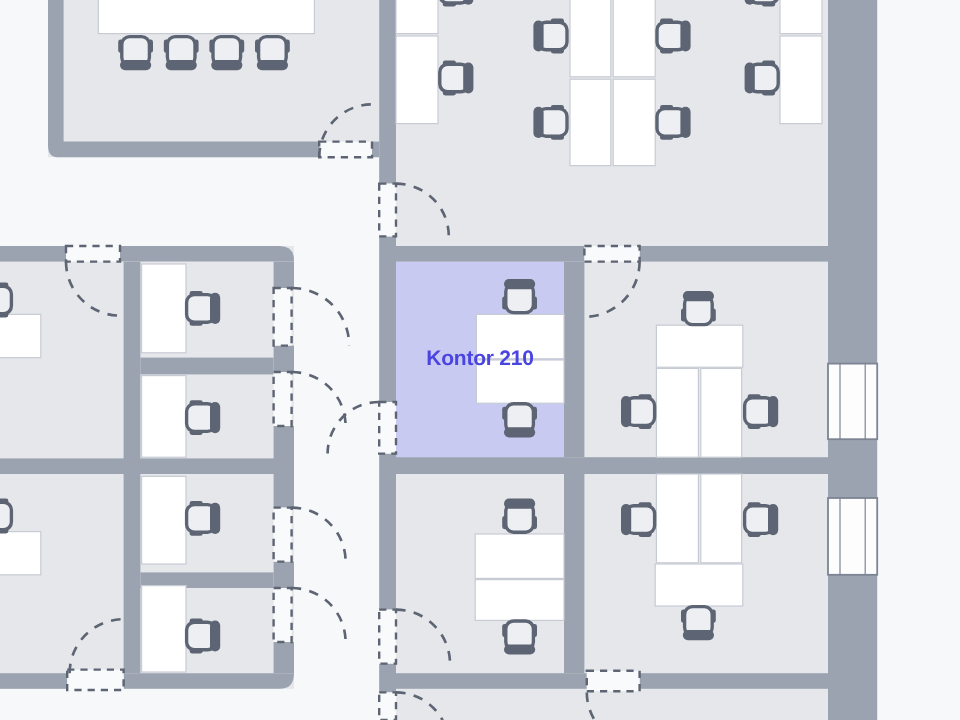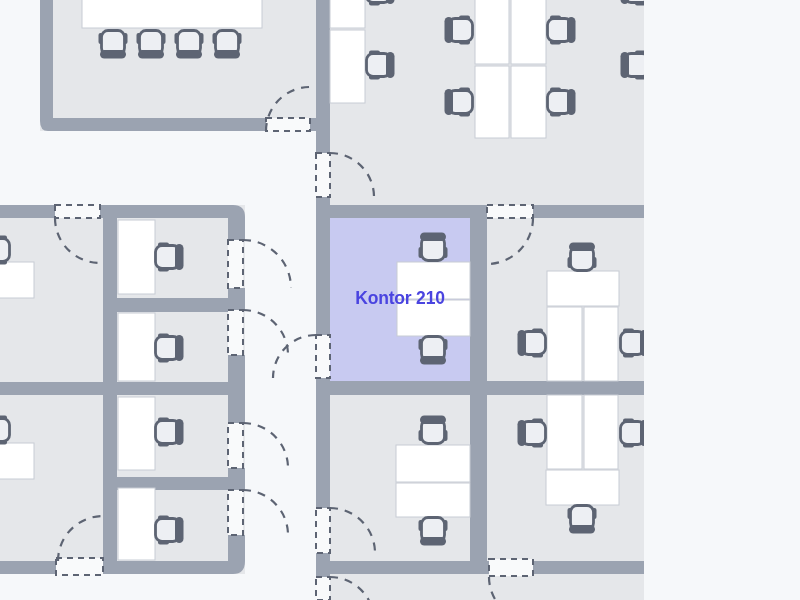--- a/index.html
+++ b/index.html
@@ -4,21 +4,21 @@
 <style>
   :root{
     --background:#f6f8fa; --wall:#9ba3b1; --room-fill:#e5e7ea;
     --highlight-fill:#c8caf1; --highlight-text:#4a44e0;
     --furniture-outline:#5d6473; --chair-fill:#edeff3;
     --desk-fill:#ffffff; --desk-border:#c7ccd4;
     --door-line:#5d6473; --door-fill:#f9fafb; --window-border:#7d8494;
   }
   html,body{margin:0;padding:0;}
   body{font-family:"Liberation Sans", sans-serif; background:var(--background);}
-  .viewport{position:relative;width:644px;height:600px;overflow:hidden;background:var(--background);}
+  .viewport{position:relative;width:800px;height:600px;overflow:hidden;background:var(--background);}
   svg{display:block;}
   .slab{fill:var(--room-fill);}
   .wall{fill:var(--wall);}
   .desk{fill:var(--desk-fill);stroke:var(--desk-border);stroke-width:1;}
   .door-leaf{fill:var(--door-fill);stroke:var(--door-line);stroke-width:2;stroke-dasharray:6 5;}
   .door-arc{fill:none;stroke:var(--door-line);stroke-width:2.2;stroke-dasharray:8 7;}
   .window{fill:#fdfdfe;stroke:var(--window-border);stroke-width:1.5;}
   .window-div{stroke:var(--window-border);stroke-width:1;}
   .room-label{font-family:"Liberation Sans", sans-serif;font-weight:bold;font-size:17.5px;
     fill:var(--highlight-text);letter-spacing:-0.2px;}

